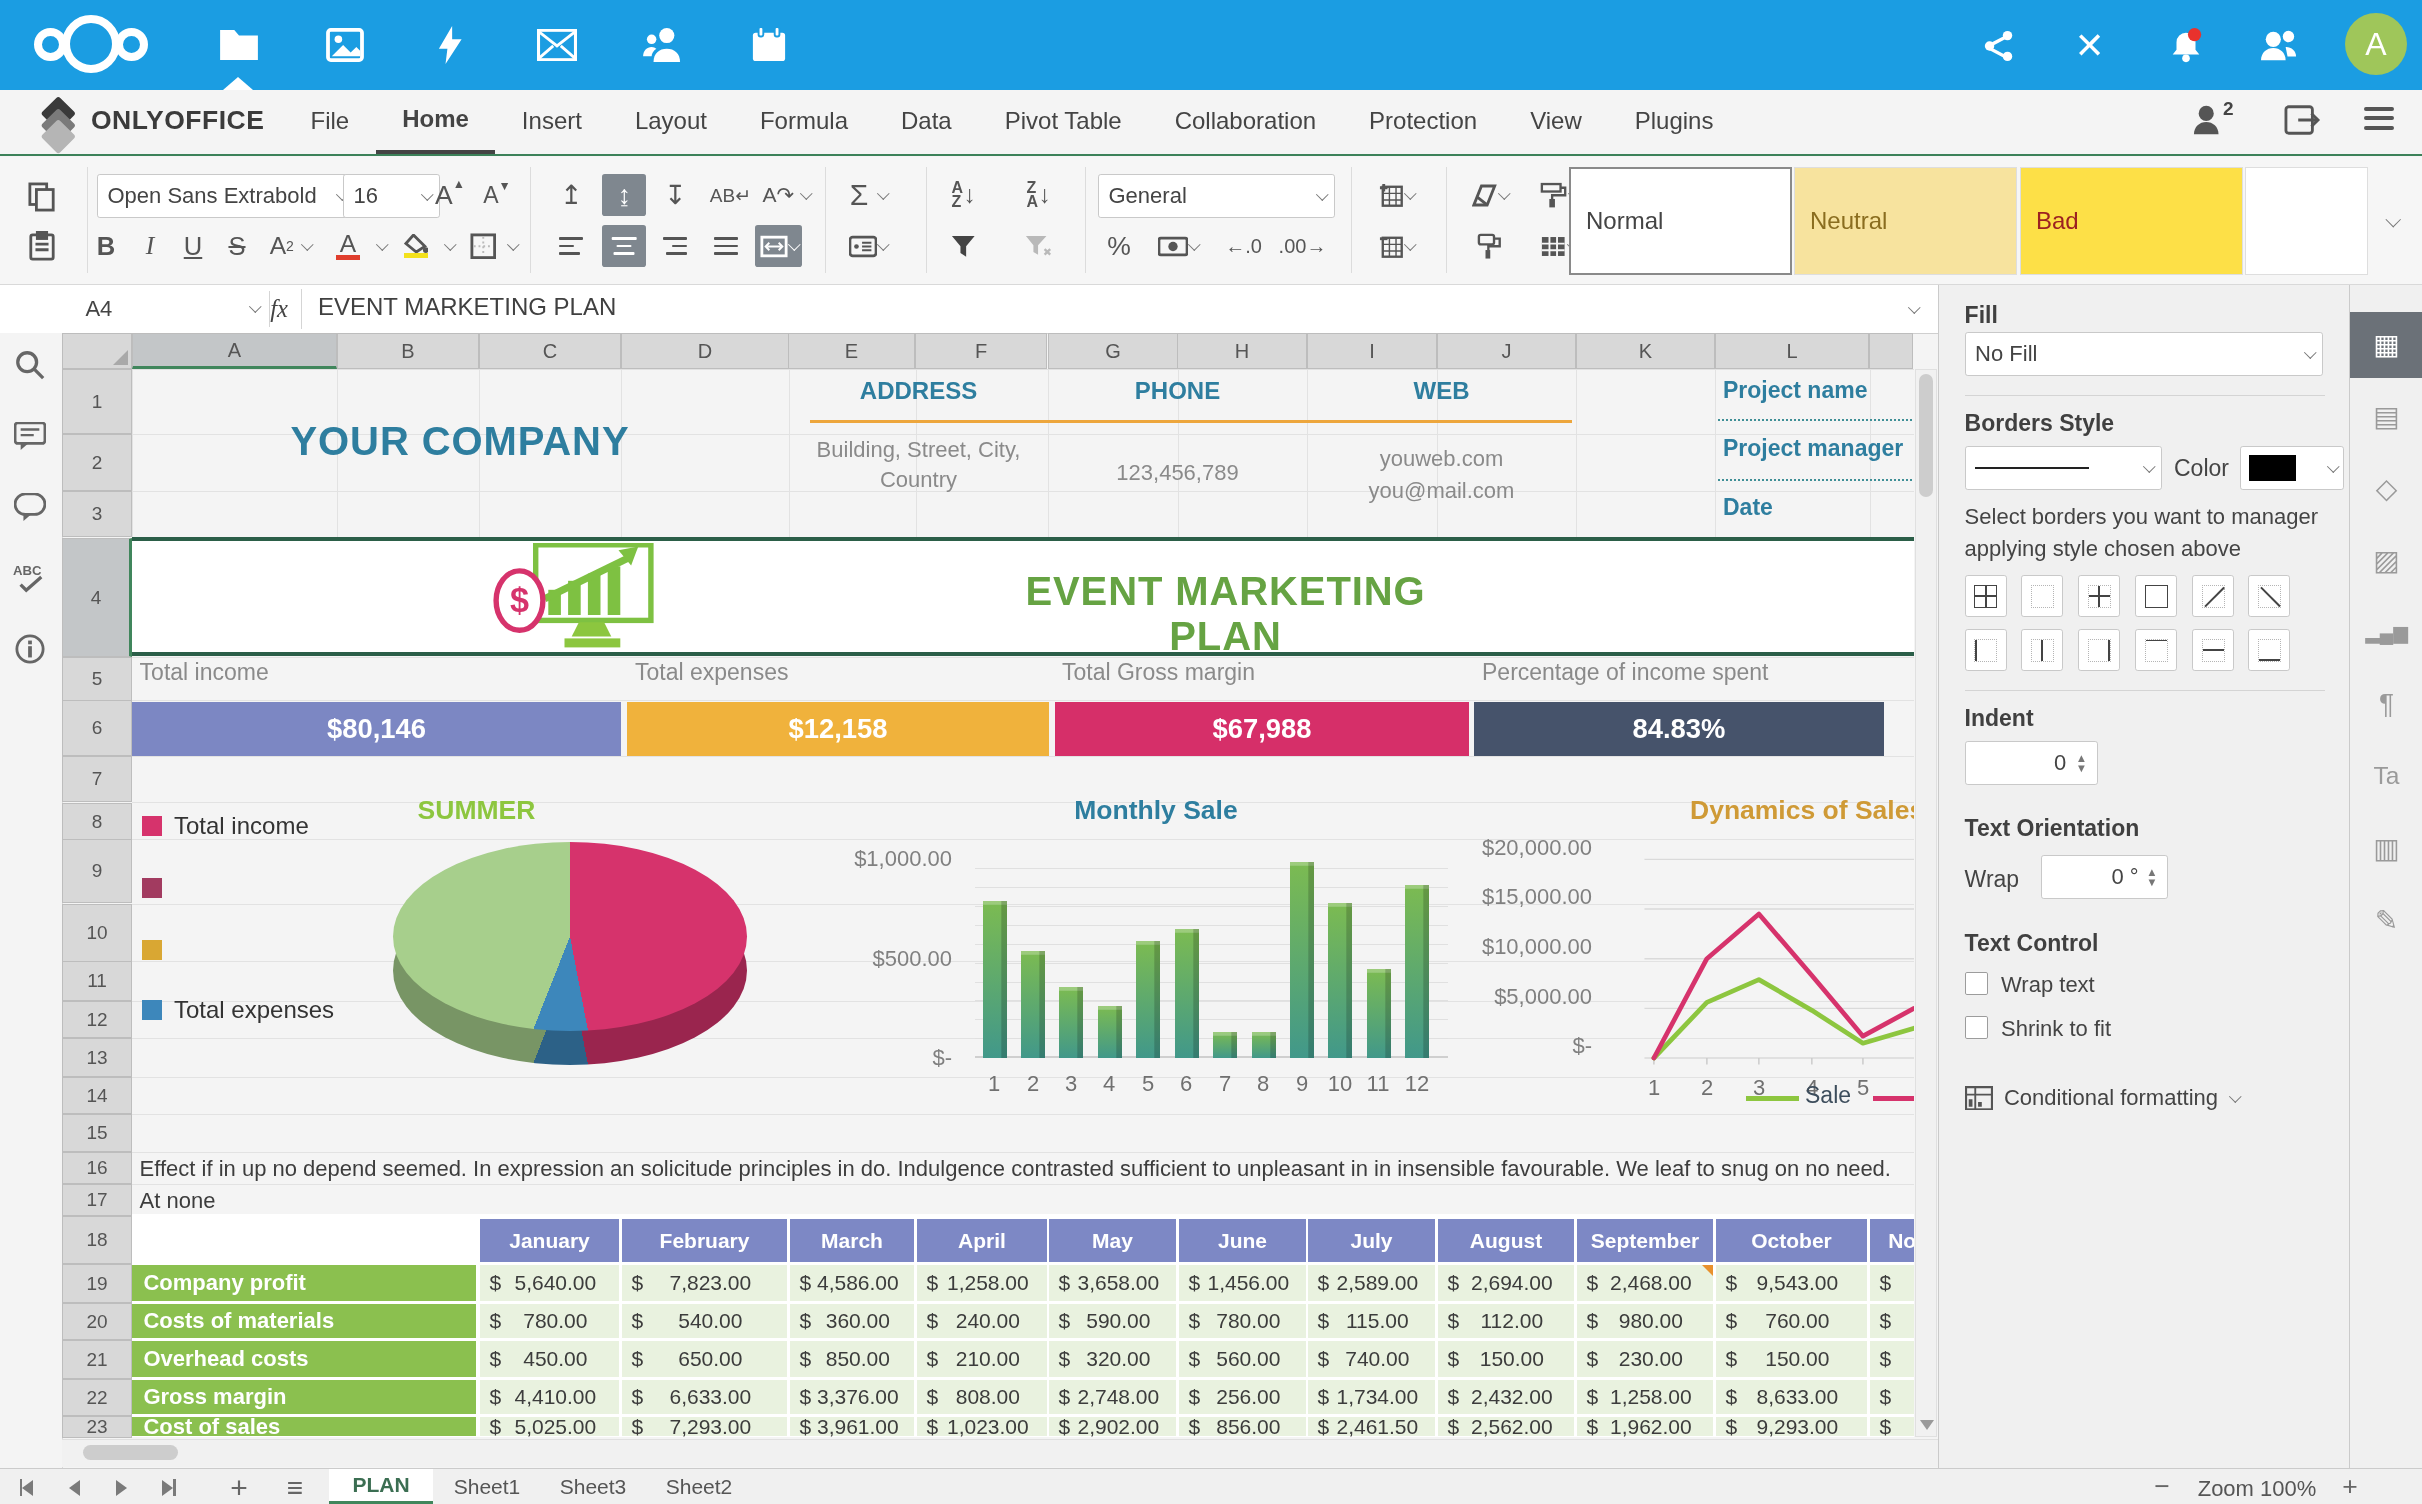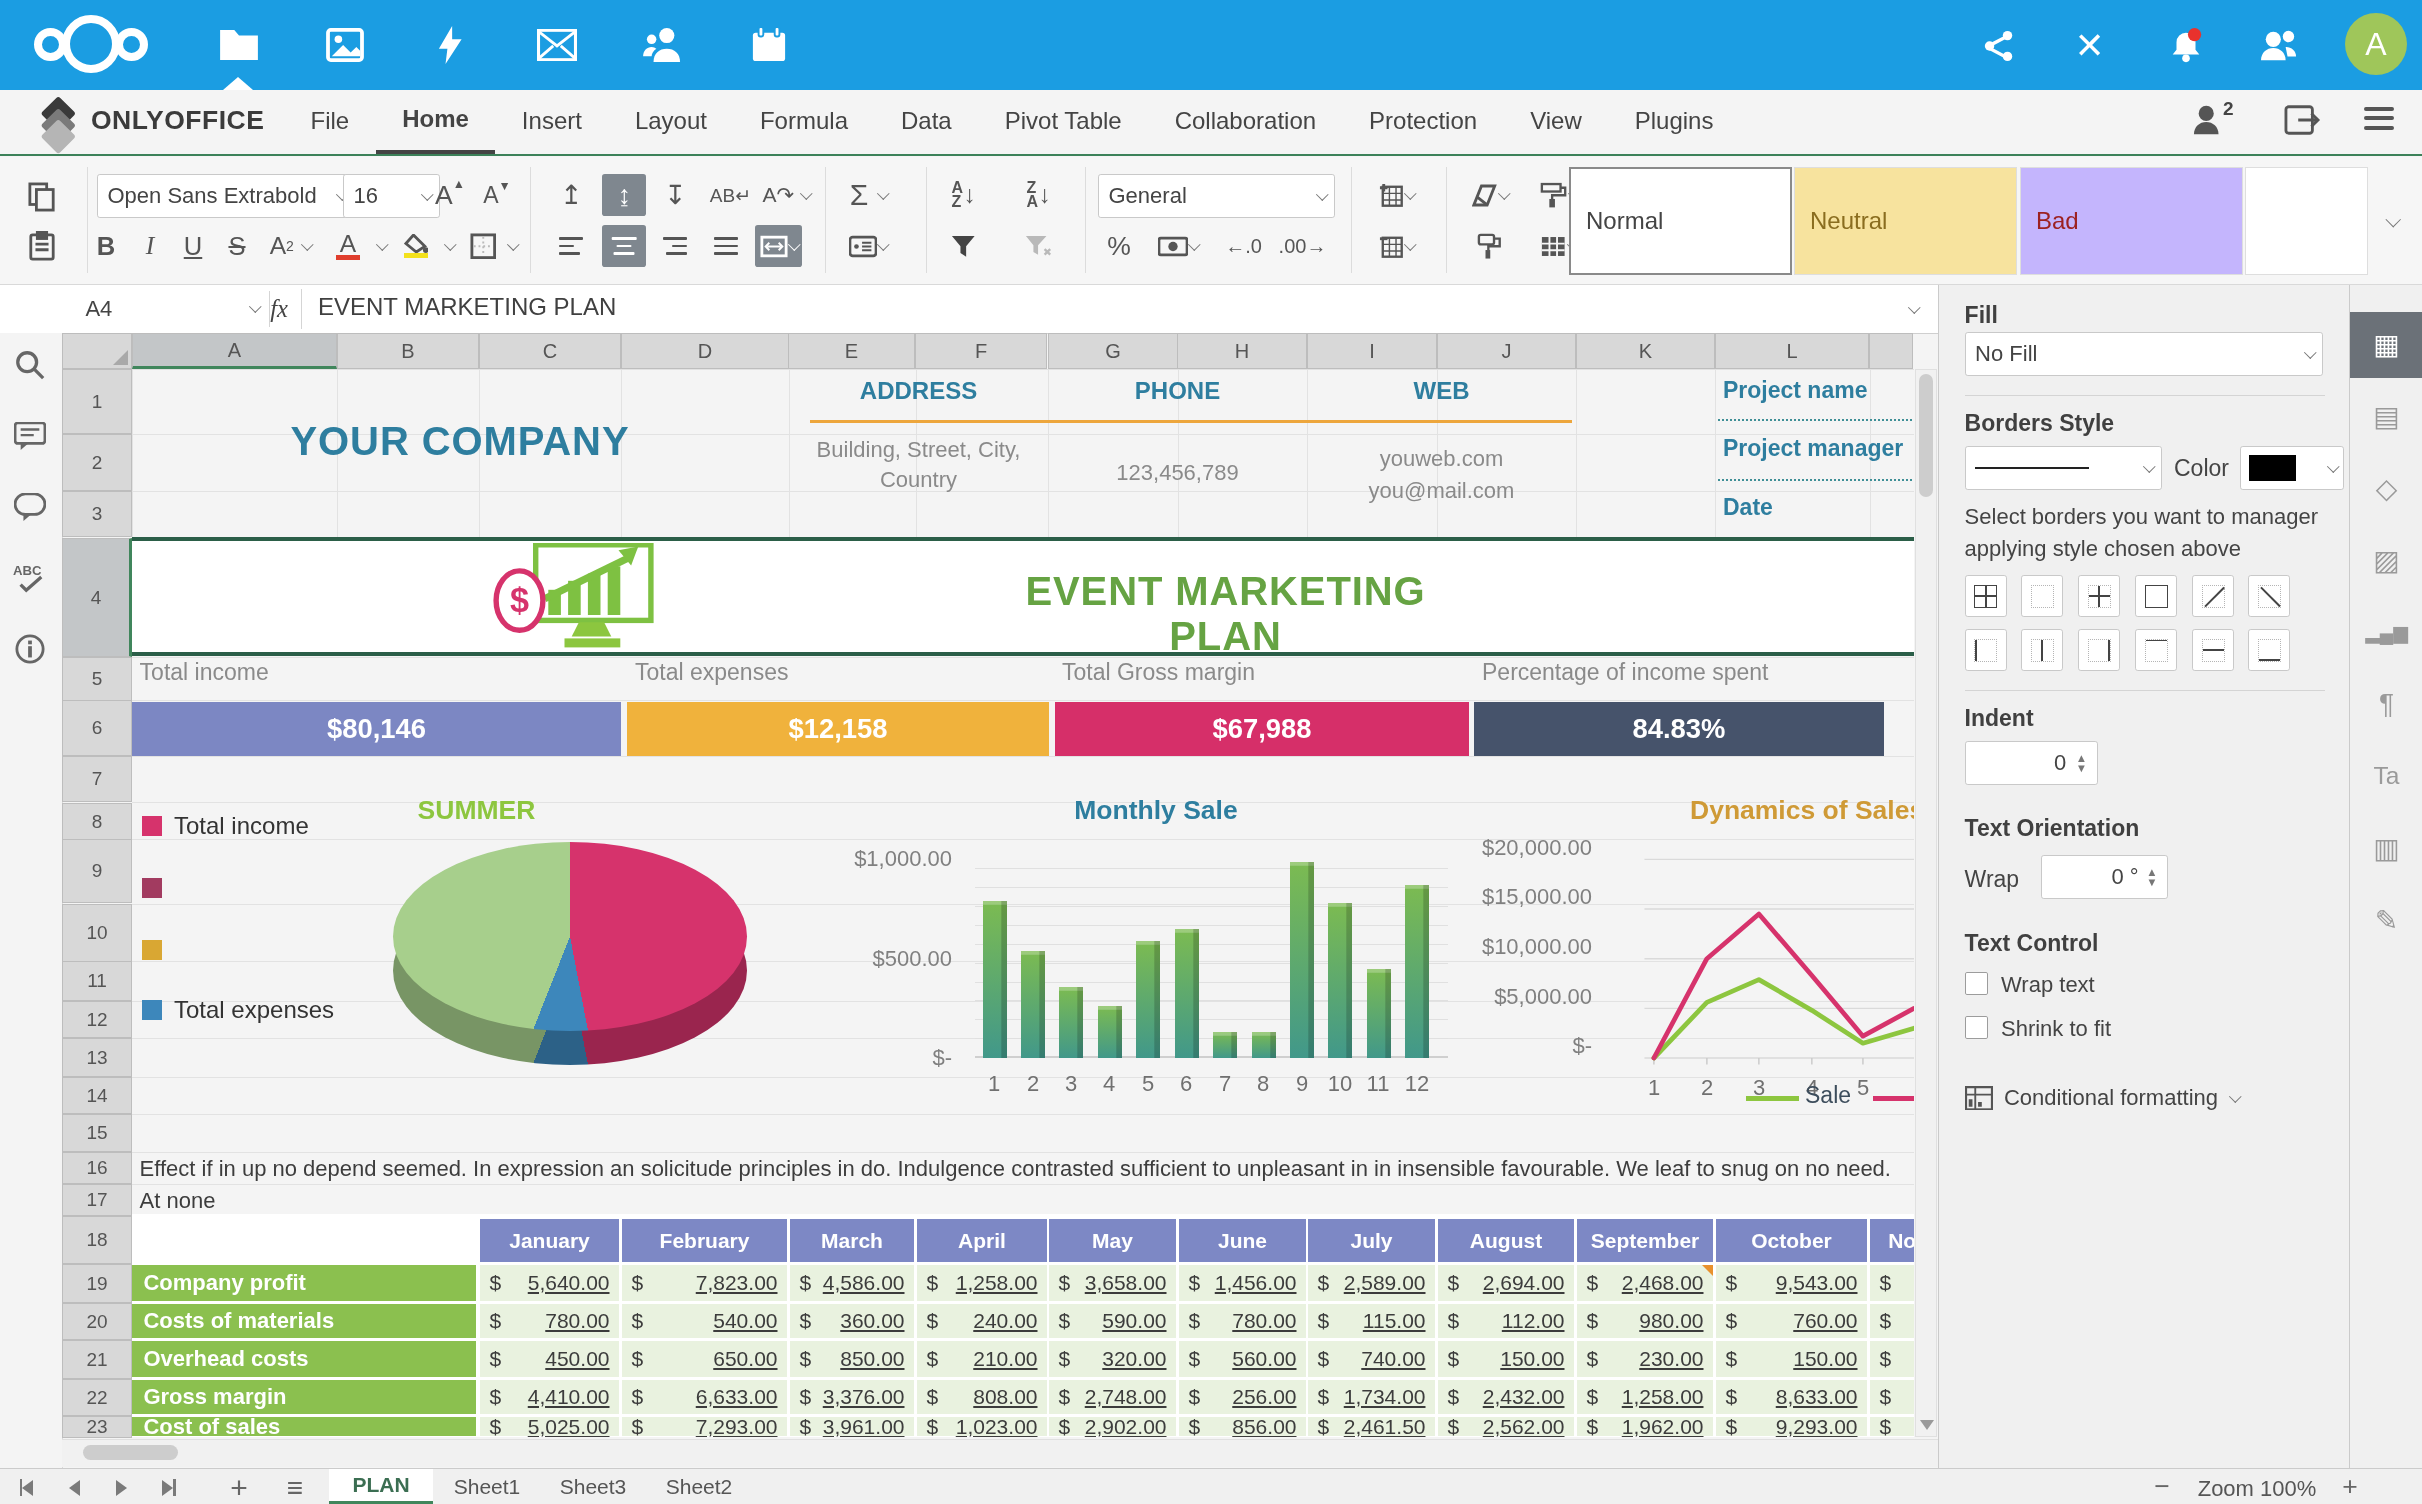--- a/index.html
+++ b/index.html
@@ -67,21 +67,21 @@
   .kpi-lab{position:absolute;top:290px;font-size:23px;color:#8a8a8a;}
   .leg-sq{position:absolute;width:20px;height:20px;}
   .leg-tx{position:absolute;font-size:24px;color:#333;}
   .ytick{position:absolute;text-align:right;font-size:22px;color:#808080;}
   .xtick{position:absolute;font-size:22px;color:#707070;text-align:center;width:38px;}
   .bar3d{position:absolute;bottom:0;width:24px;background:linear-gradient(#7cbb51,#41988a);box-shadow:inset -5.7px 0 0 rgba(0,0,0,0.18),inset 0 3.8px 0 rgba(255,255,255,0.25);}
   .mon-hdr{position:absolute;background:#7d88c5;color:#fff;font-weight:bold;font-size:21px;display:flex;align-items:center;justify-content:center;}
   .row-lab{position:absolute;background:#8bc04f;color:#fff;font-weight:bold;font-size:22px;display:flex;align-items:center;padding-left:11.4px;box-sizing:border-box;}
   .val-cell{position:absolute;background:#e9f2df;color:#3c3c3c;font-size:21px;display:flex;align-items:center;box-sizing:border-box;padding:0 9.5px;}
   .val-cell .cur{flex:0 0 auto;}
-  .val-cell .num{flex:1;text-align:right;text-decoration:underline;}
+  .val-cell .num{flex:1;text-align:center;}
   
   #vscroll{position:absolute;left:1915px;top:369px;width:22px;height:1068px;background:#f1f1f1;border:0.9px solid #e0e0e0;box-sizing:border-box;}
   #vthumb{position:absolute;left:2.8px;top:3.8px;width:14px;height:123px;background:#cdcdcd;border-radius:7.6px;}
   #vdown{position:absolute;left:3.8px;bottom:5.7px;width:0;height:0;border-left:7.6px solid transparent;border-right:7.6px solid transparent;border-top:10.4px solid #9a9a9a;}
   #hscroll{position:absolute;left:62px;top:1439px;width:1876px;height:26.5px;background:#f1f1f1;border-top:0.9px solid #e0e0e0;}
   #hthumb{position:absolute;left:21px;top:4.7px;width:95px;height:15px;background:#cdcdcd;border-radius:7.6px;}
   
   #panel{position:absolute;left:1938px;top:285px;width:411px;height:1183px;background:#f0f0f0;border-left:0.9px solid #cbcbcb;font-size:22px;}
   .p-lab{position:absolute;font-weight:bold;font-size:23px;color:#404040;}
   .p-div{position:absolute;left:25.6px;width:360px;height:0.9px;background:#d4d4d4;}
@@ -430,21 +430,21 @@
       <svg width="26.5" height="23" viewBox="0 0 28 24">
           <rect x="2" y="2" width="24" height="20" fill="#555"></rect>
           <path d="M2 9h24M2 16h24M10 2v20M18 2v20" stroke="#f6f6f6" stroke-width="2"></path>
         </svg>
       <span class="chev sm"></span>
       </div>
 
     <div id="styles-gallery">
         <div class="st-cell" style="position: absolute; left: 1569px; top: 9.5px; width: 223px; background: rgb(255, 255, 255); color: rgb(68, 68, 68); border: 2.8px solid rgb(138, 138, 138);">Normal</div>
         <div class="st-cell" style="position: absolute; left: 1794px; top: 9.5px; width: 223px; background: rgb(247, 227, 158); color: rgb(138, 109, 31);">Neutral</div>
-        <div class="st-cell" style="position: absolute; left: 2020px; top: 9.5px; width: 223px; background: #c4b5fd; color: rgb(156, 33, 33);">Bad</div>
+        <div class="st-cell" style="position: absolute; left: 2020px; top: 9.5px; width: 223px; background: #fde047; color: rgb(156, 33, 33);">Bad</div>
         <div class="st-cell" style="position: absolute; left: 2245px; top: 9.5px; width: 123px; background: rgb(255, 255, 255); color: rgb(68, 68, 68);"></div>
       </div>
     <div class="tbtn" style="left:2372px;top:47px;width:38px;height:34px;">
         <span class="chev"></span>
       </div>
   </div>
 
   <div id="formulabar">
     <div class="abs" style="left:74px;top:5.7px;width:172px;height:36px;border-right:0.9px solid #d5d5d5;display:flex;align-items:center;justify-content:space-between;padding:0 11.4px;font-size:22px;">
       <span>A4</span>

